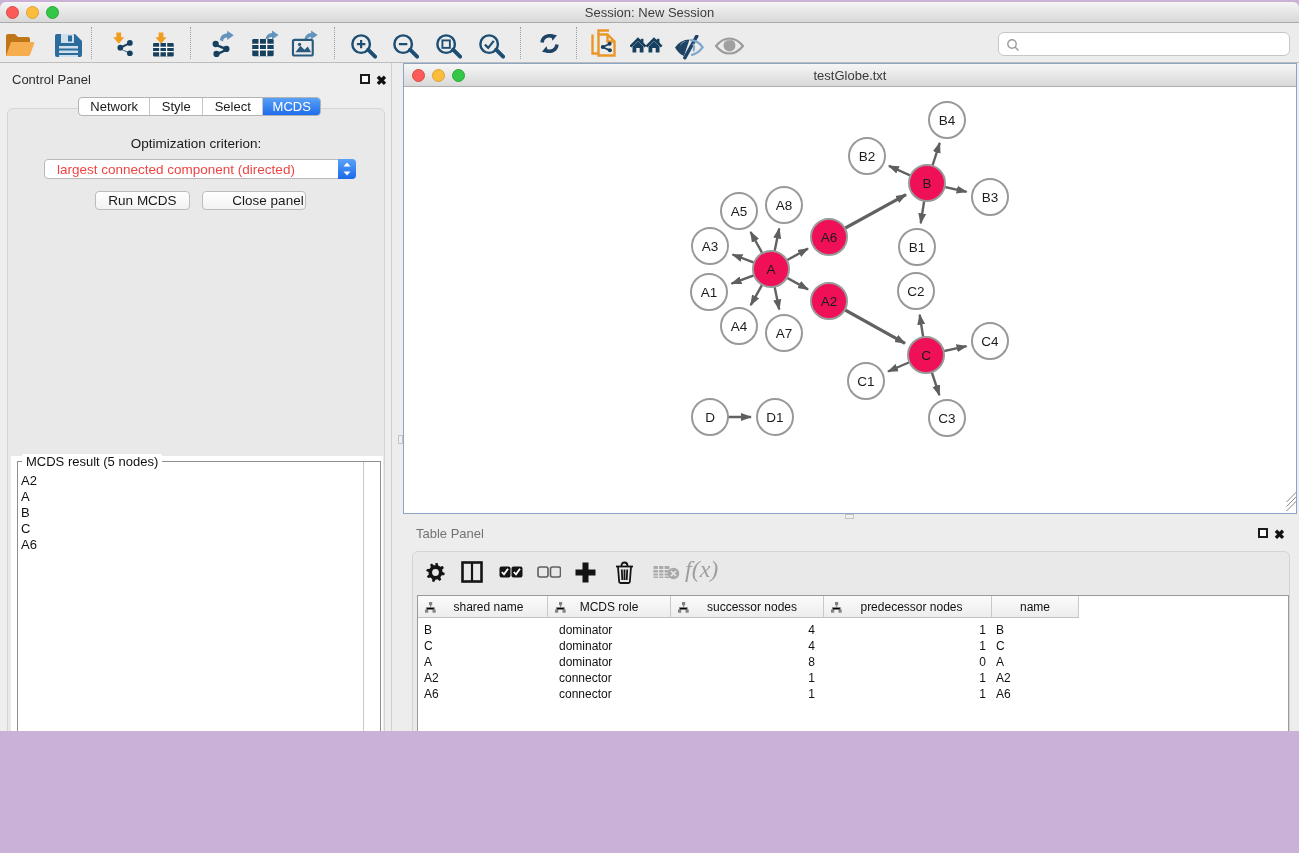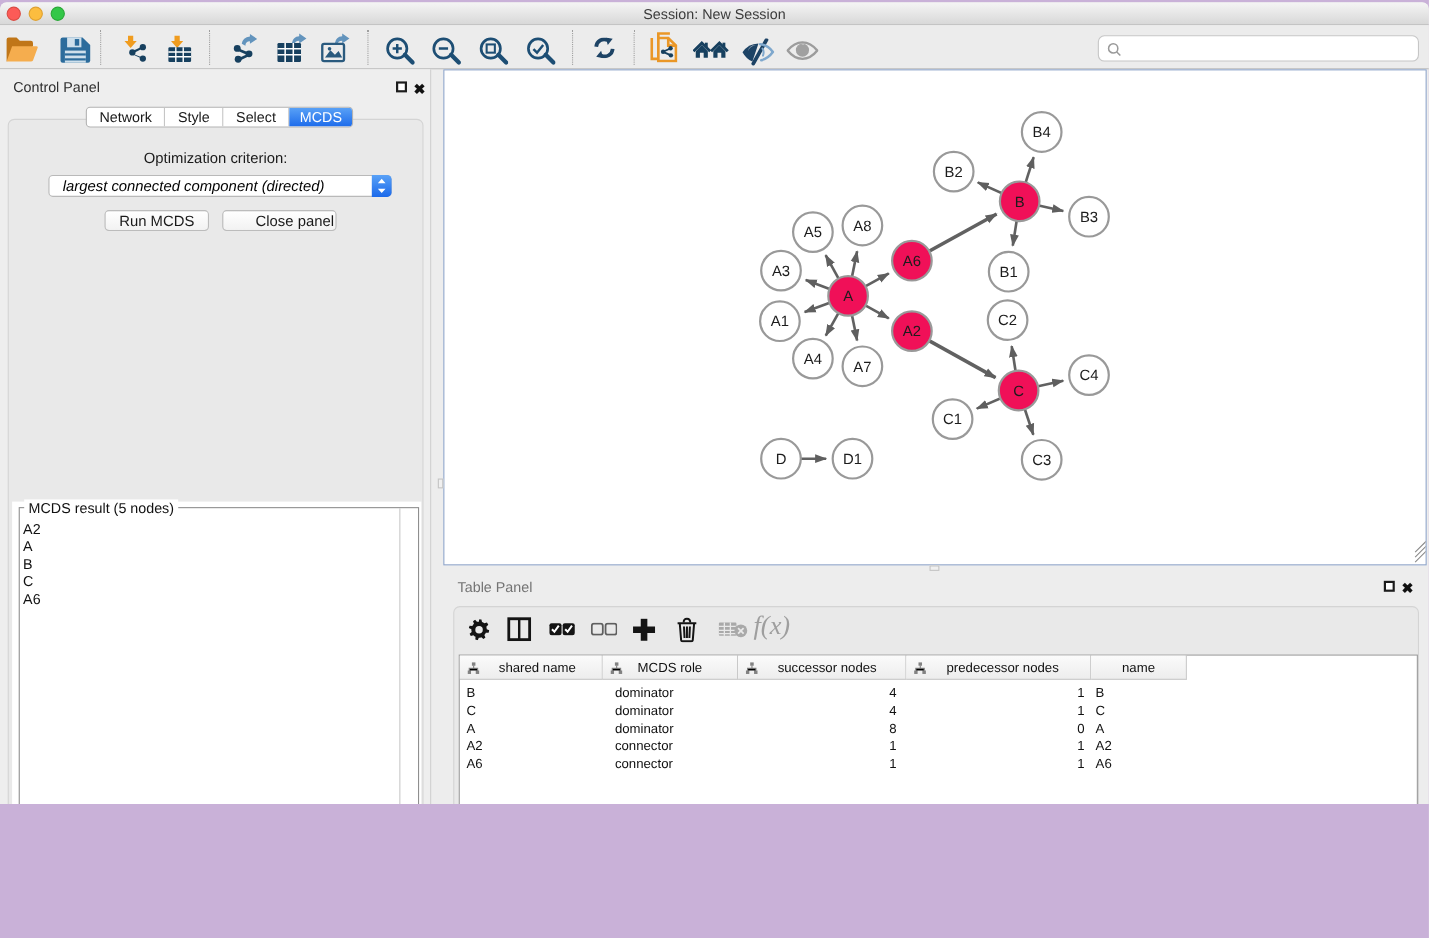--- a/index.html
+++ b/index.html
@@ -208,36 +208,42 @@
     <div class="winbtn-x" style="left:376px; top:13px;">✖</div>
     <div class="seg" style="left:78px; top:34px; width:243px;">
       <div style="width:72px;">Network</div>
       <div style="width:53px;">Style</div>
       <div style="width:61px;">Select</div>
       <div class="sel" style="width:57px;">MCDS</div>
     </div>
     <div id="cp-gray">
       <div style="position:absolute; top:27px; width:100%; text-align:center; font-size:13.5px; color:#1a1a1a;">Optimization criterion:</div>
       <div style="position:absolute; left:36px; top:50px; width:312px; height:20px; background:#fff; border:1px solid #b9b9b9; border-radius:4px;">
-        <div style="position:absolute; left:12px; top:2px; font-size:13.5px; color:#000000;font-style:italic;">largest connected component (directed)</div>
+        <div style="position:absolute; left:12px; top:2px; font-size:13.5px; color:#ef4444;">largest connected component (directed)</div>
         <div style="position:absolute; right:-1px; top:-1px; width:18px; height:20px; background:linear-gradient(#5aa2f7,#1b69ea); border-radius:0 4px 4px 0;"><svg width="18" height="20" viewBox="0 0 18 20">
               <path d="M5.5 7.5 L9 3.5 L12.5 7.5 Z M5.5 12.5 L9 16.5 L12.5 12.5 Z" fill="#fff"></path>
             </svg></div>
       </div>
       <div class="cbtn" style="left:87px; top:82px; width:95px;text-align:right;">Run MCDS</div>
       <div class="cbtn" style="left:194px; top:82px; width:104px;padding-left:28px;">Close panel</div>
       <div id="cp-white"></div>
       <div id="mcdsbox">
         <div id="mcdstitle">MCDS result (5 nodes)</div>
         <div id="mcdslist">A2<br>A<br>B<br>C<br>A6</div>
       </div>
       <div id="mcds-sb"></div>
     </div>
   </div>
   <div id="netframe">
+    <div id="nf-title">
+      <div class="tl r" style="left:8px; top:5px;"></div>
+      <div class="tl y" style="left:28px; top:5px;"></div>
+      <div class="tl g" style="left:48px; top:5px;"></div>
+      <div id="nf-text">testGlobe.txt</div>
+    </div>
     <svg id="gsvg" width="892" height="426" viewBox="0 0 892 426" style="position:absolute;left:0;top:22px;">
 <defs>
           <marker id="ah" markerWidth="12" markerHeight="9" refX="10" refY="4.5" orient="auto" markerUnits="userSpaceOnUse">
             <path d="M0,0.5 L11,4.5 L0,8.5 z" fill="#5f5f5f"></path>
           </marker>
         </defs>
 <line x1="367.0" y1="183.0" x2="327.5" y2="197.7" stroke="#616161" stroke-width="2.4" marker-end="url(#ah)"></line>
 <line x1="367.0" y1="183.0" x2="328.5" y2="168.5" stroke="#616161" stroke-width="2.4" marker-end="url(#ah)"></line>
 <line x1="367.0" y1="183.0" x2="346.7" y2="219.1" stroke="#616161" stroke-width="2.4" marker-end="url(#ah)"></line>
 <line x1="367.0" y1="183.0" x2="346.6" y2="146.0" stroke="#616161" stroke-width="2.4" marker-end="url(#ah)"></line>

